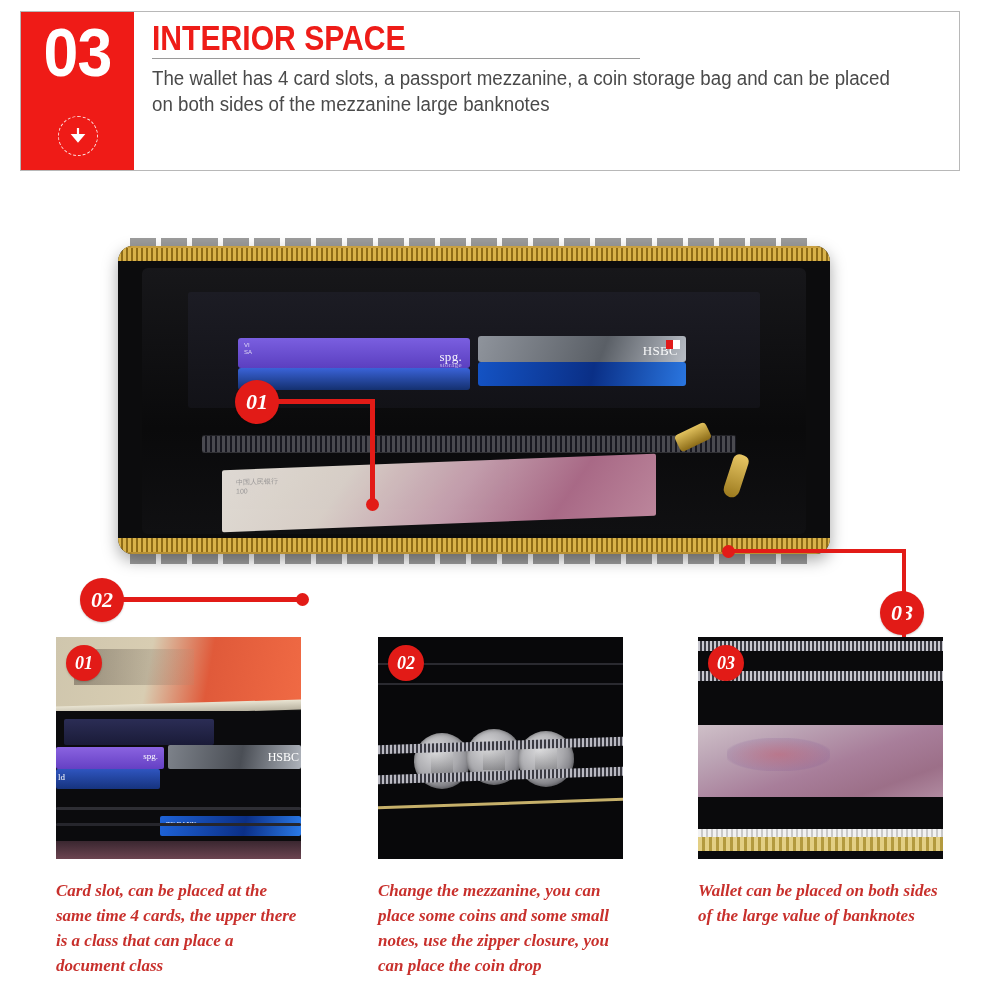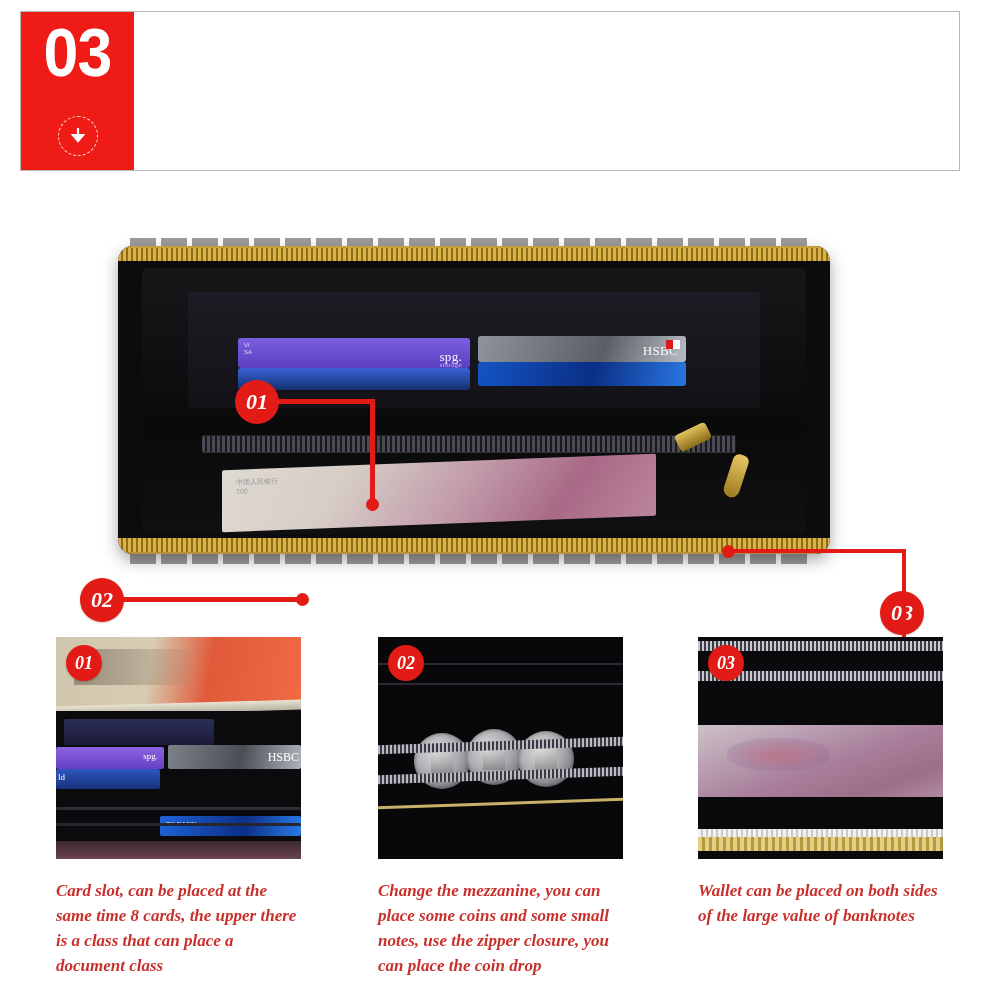--- a/index.html
+++ b/index.html
@@ -205,20 +205,25 @@
 
   <div class="header-num">
     <div class="num">03</div>
     <div class="arrow-circle">
       <svg width="16" height="18" viewBox="0 0 16 18" aria-hidden="true">
         <path d="M8 1 L8 11 M8 14 L3 8 L13 8 Z" stroke="#fff" stroke-width="2.2" fill="#fff"></path>
       </svg>
     </div>
   </div>
 
+  <div class="header-body">
+    <div class="header-title">INTERIOR SPACE</div>
+    <div class="header-rule"></div>
+    <div class="header-desc">The wallet has 4 card slots, a passport mezzanine, a coin storage bag and can be placed on both sides of the mezzanine large banknotes</div>
+  </div>
 
 </div>
 
 <div class="hero">
 
   <div class="wallet-wrap">
 
     <div class="slats" id="slats">
         <div class="slat" style="left: 20px; top: 8px;"></div>
         <div class="slat" style="left: 20px; top: 312px;"></div>
@@ -368,15 +373,15 @@
   <div class="p3-zip" style="top:4px;"></div>
   <div class="p3-zip" style="top:34px;"></div>
   <div class="p3-note" style="top:88px;height:72px;"></div>
   <div class="p3-white"></div>
   <div class="p3-gold"></div>
   <div class="badge sm" style="position:absolute;">
     <span>03</span>
   </div>
 </div>
 
-<div class="caption cap-1">Card slot, can be placed at the same time 8 cards, the upper there is a class that can place a document class</div>
+<div class="caption cap-1">Card slot, can be placed at the same time 4 cards, the upper there is a class that can place a document class</div>
 <div class="caption cap-2">Change the mezzanine, you can place some coins and some small notes, use the zipper closure, you can place the coin drop</div>
 <div class="caption cap-3">Wallet can be placed on both sides of the large value of banknotes</div>
 
 </body></html>

